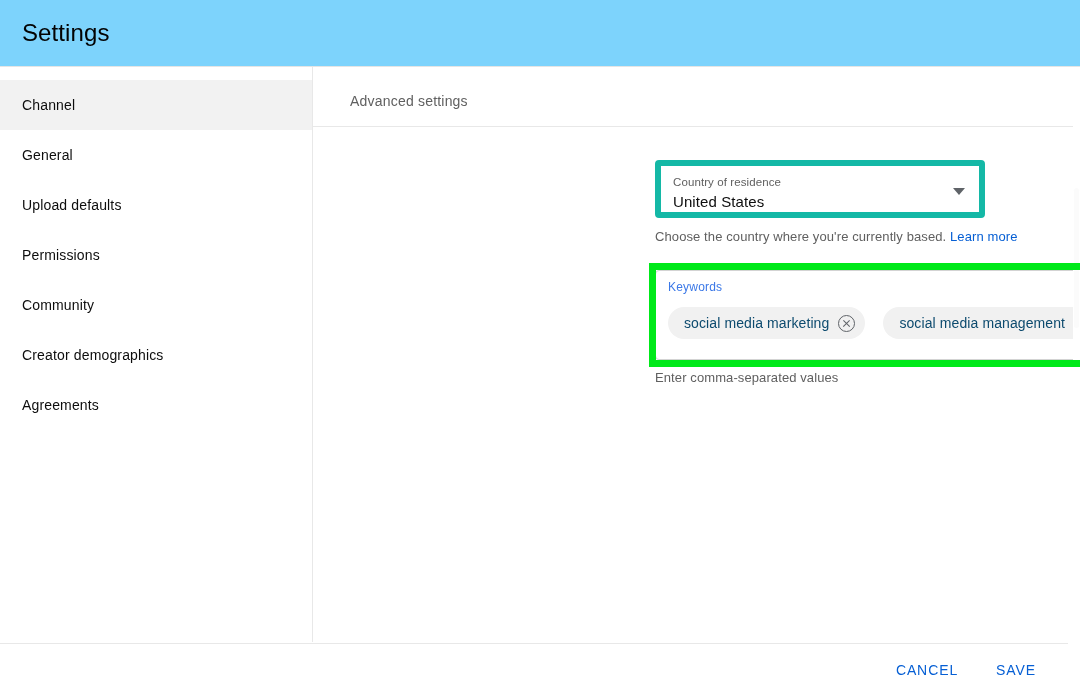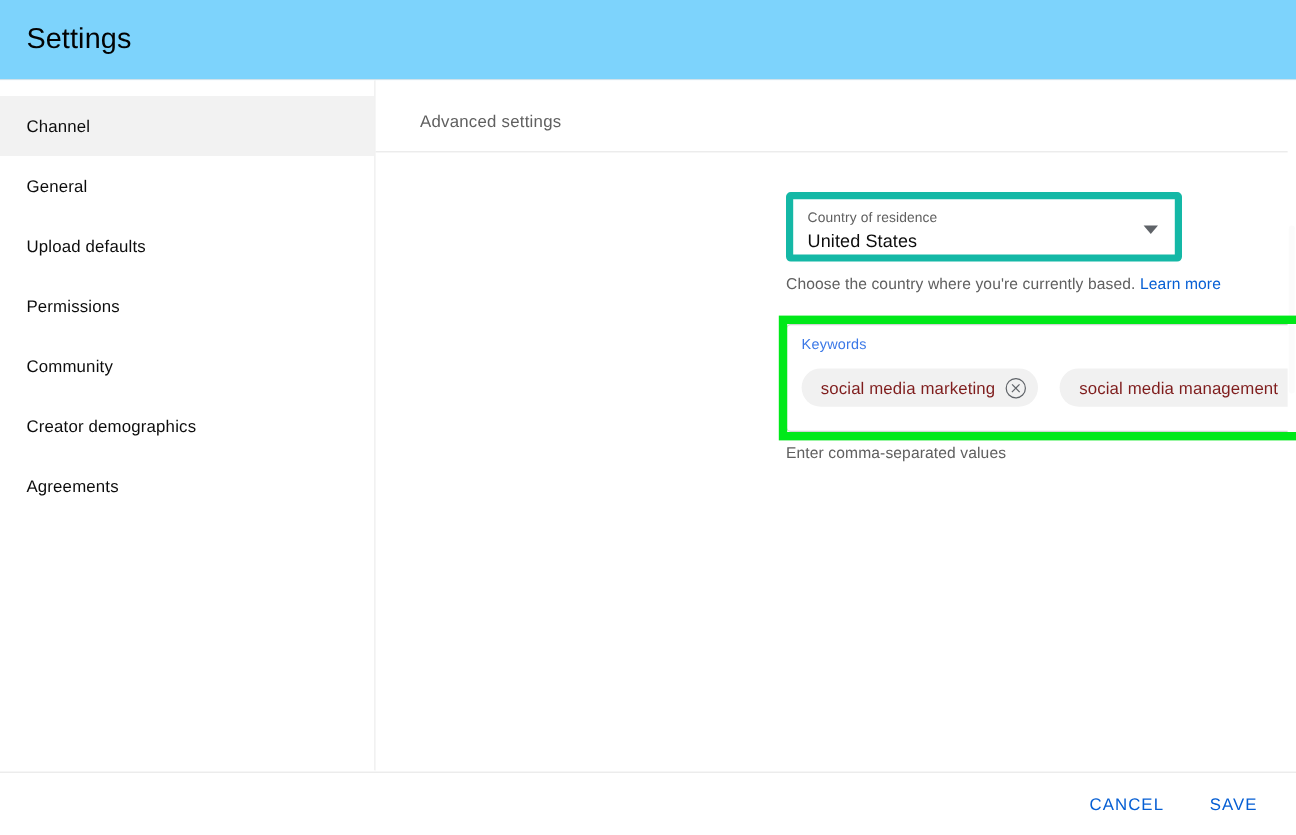--- a/index.html
+++ b/index.html
@@ -194,21 +194,21 @@
     margin-top: 13px;
   }
   .chip {
     display: inline-flex;
     align-items: center;
     background: #f1f1f1;
     border-radius: 16px;
     height: 32px;
     padding: 0 10px 0 16px;
     font-size: 14px;
-    color: #7f1d1d;
+    color: #0c4a6e;
     letter-spacing: 0.1px;
     cursor: default;
   }
   .chip-remove {
     width: 17px;
     height: 17px;
     margin-left: 9px;
     border: 1.2px solid #5f6368;
     border-radius: 50%;
     position: relative;
@@ -234,21 +234,21 @@
     width: 688px;
     margin-top: 10px;
     font-size: 13px;
     color: #606060;
     letter-spacing: 0.1px;
   }
 
   
   #action-bar {
     position: absolute;
-    left: 0; right: 0; bottom: 0;
+    left: 0; right: 12px; bottom: 0;
     height: 53px;
     background: #ffffff;
     border-top: 1px solid #e8e8e8;
     display: flex;
     align-items: center;
     justify-content: flex-end;
     padding-right: 22px;
     gap: 18px;
   }
   .action-btn {

